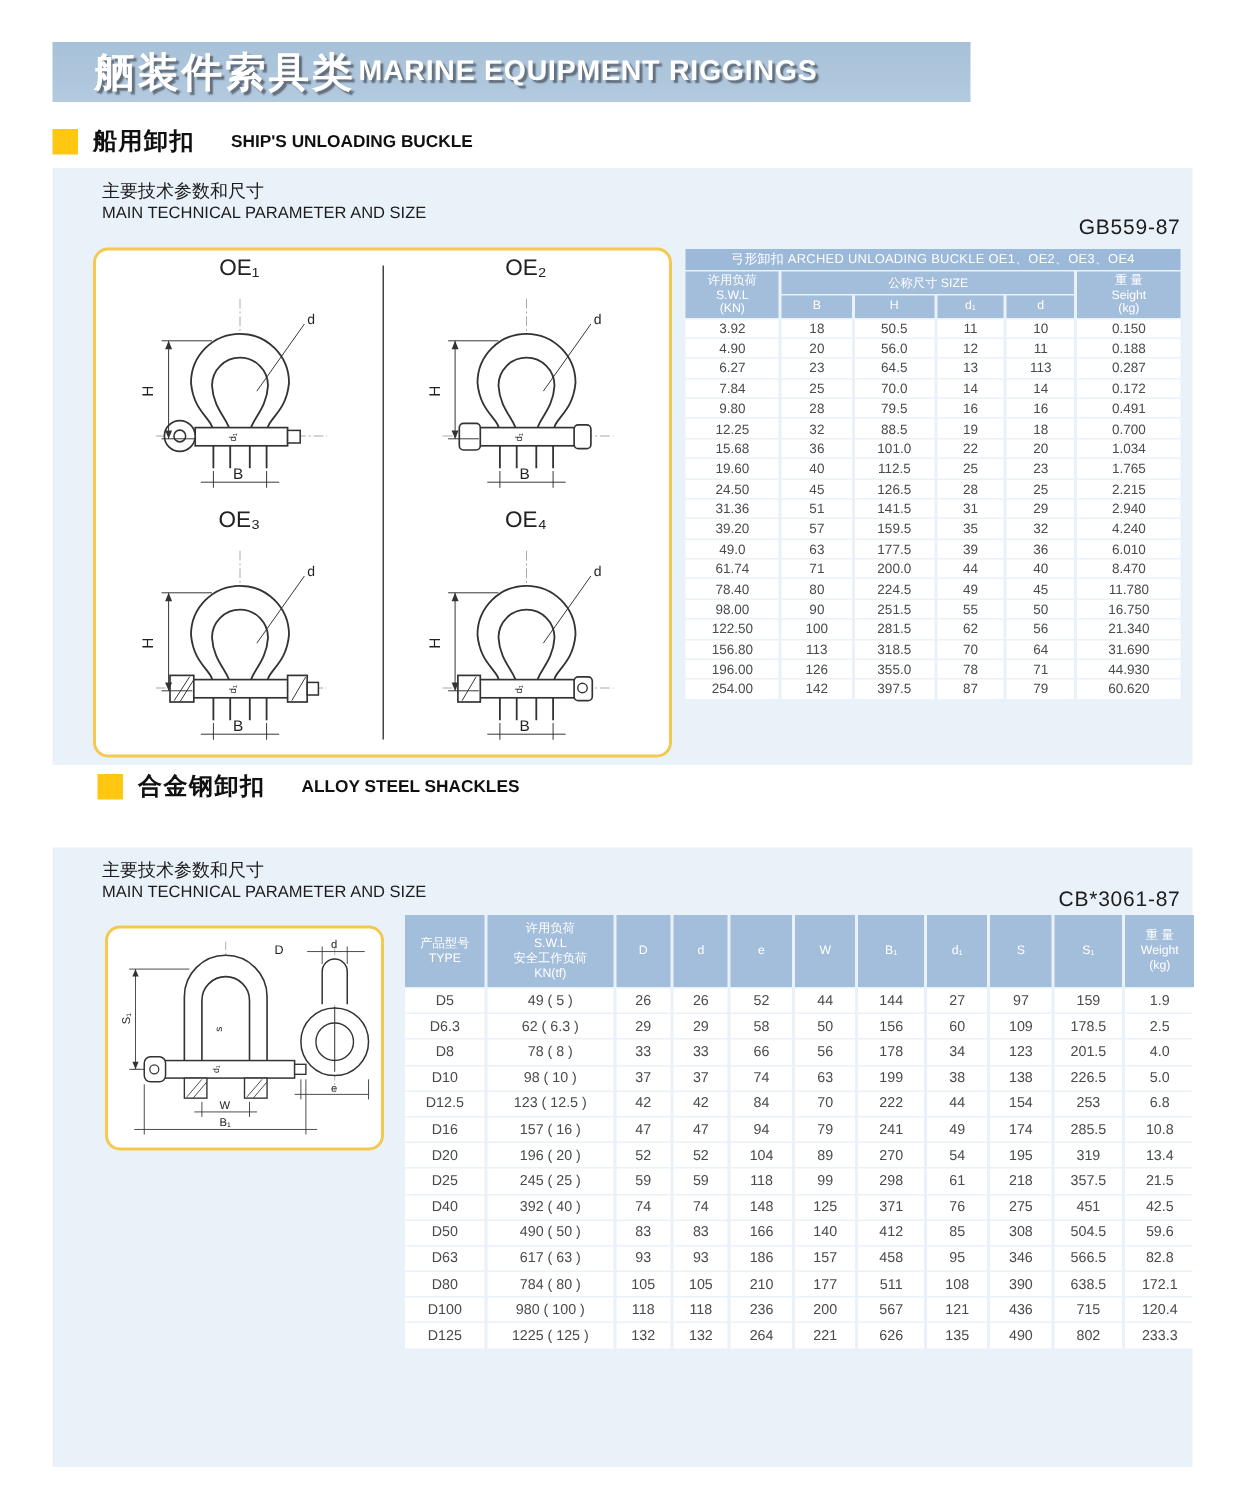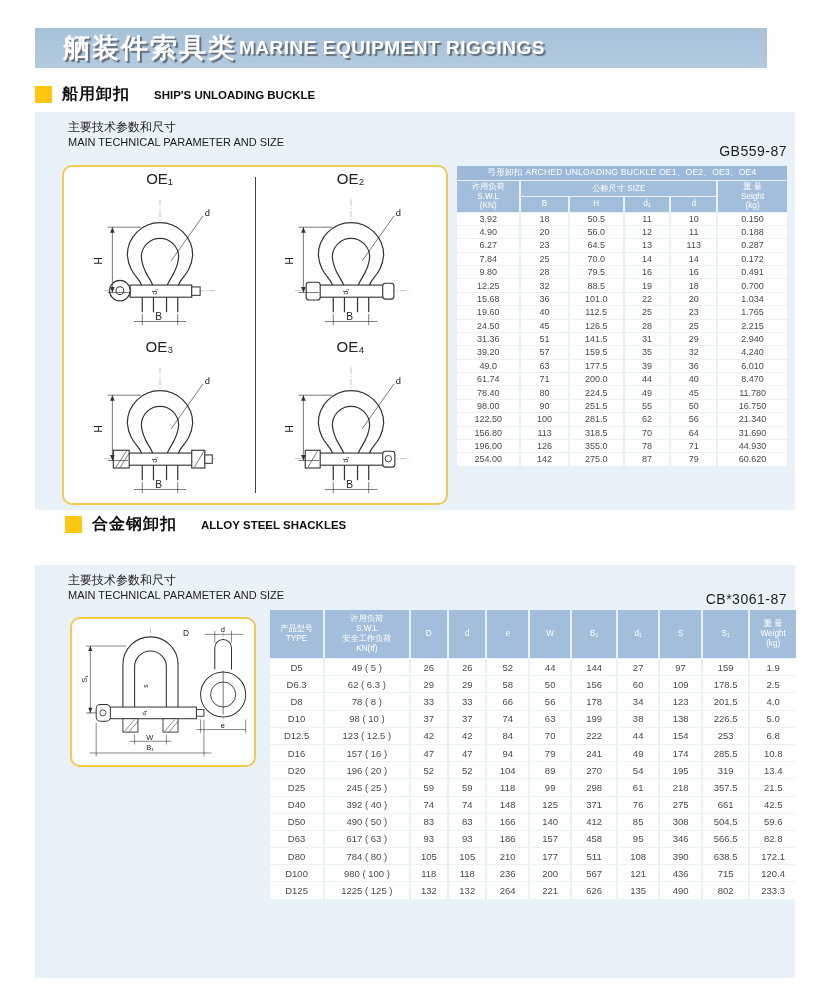--- a/index.html
+++ b/index.html
@@ -1,21 +1,21 @@
 <!DOCTYPE html>
 <html><head>
 <meta charset="utf-8">
 <style>
   * { margin: 0; padding: 0; box-sizing: border-box; }
   html, body { background: #fff; }
   body { font-family: "Liberation Sans", "DejaVu Sans", sans-serif; }
   .page { position: relative; width: 830px; height: 1000px; background: #fff; overflow: hidden; }
 
   
-  .banner { position: absolute; left: 35px; top: 28px; width: 732px; height: 40px;
+  .banner { position: absolute; left: 35px; top: 28px; width: 612px; height: 40px;
             background: linear-gradient(#a7c1d8, #b3cadf); display: flex; align-items: center; padding-left: 28px; }
   .banner .zh { color: #fff; font-size: 27px; font-weight: bold; letter-spacing: 2px;
                 text-shadow: 2px 2px 1px rgba(95,105,118,.95); }
   .banner .en { color: #fff; font-size: 19px; font-weight: bold; margin-left: 2px; letter-spacing: .5px;
                 text-shadow: 2px 2px 1px rgba(95,105,118,.95); }
 
   
   .sec-head { position: absolute; left: 35px; display: flex; align-items: center; }
   .sec-head .bullet { width: 17px; height: 17px; background: #ffc612; margin-right: 10px; }
   .sec-head .zh { font-size: 16px; font-weight: bold; color: #101010; letter-spacing: 1px; }
@@ -370,21 +370,21 @@
               <td>196.00</td>
               <td>126</td>
               <td>355.0</td>
               <td>78</td>
               <td>71</td>
               <td>44.930</td>
             </tr>
             <tr>
               <td>254.00</td>
               <td>142</td>
-              <td>275.0</td>
+              <td>397.5</td>
               <td>87</td>
               <td>79</td>
               <td>60.620</td>
             </tr>
           </tbody>
       </table>
     </div>
   </div>
 
   <div class="sec-head" style="top:514px;padding-left:30px;">
@@ -605,21 +605,21 @@
             <tr>
               <td>D40</td>
               <td>392 ( 40 )</td>
               <td>74</td>
               <td>74</td>
               <td>148</td>
               <td>125</td>
               <td>371</td>
               <td>76</td>
               <td>275</td>
-              <td>661</td>
+              <td>451</td>
               <td>42.5</td>
             </tr>
             <tr>
               <td>D50</td>
               <td>490 ( 50 )</td>
               <td>83</td>
               <td>83</td>
               <td>166</td>
               <td>140</td>
               <td>412</td>

